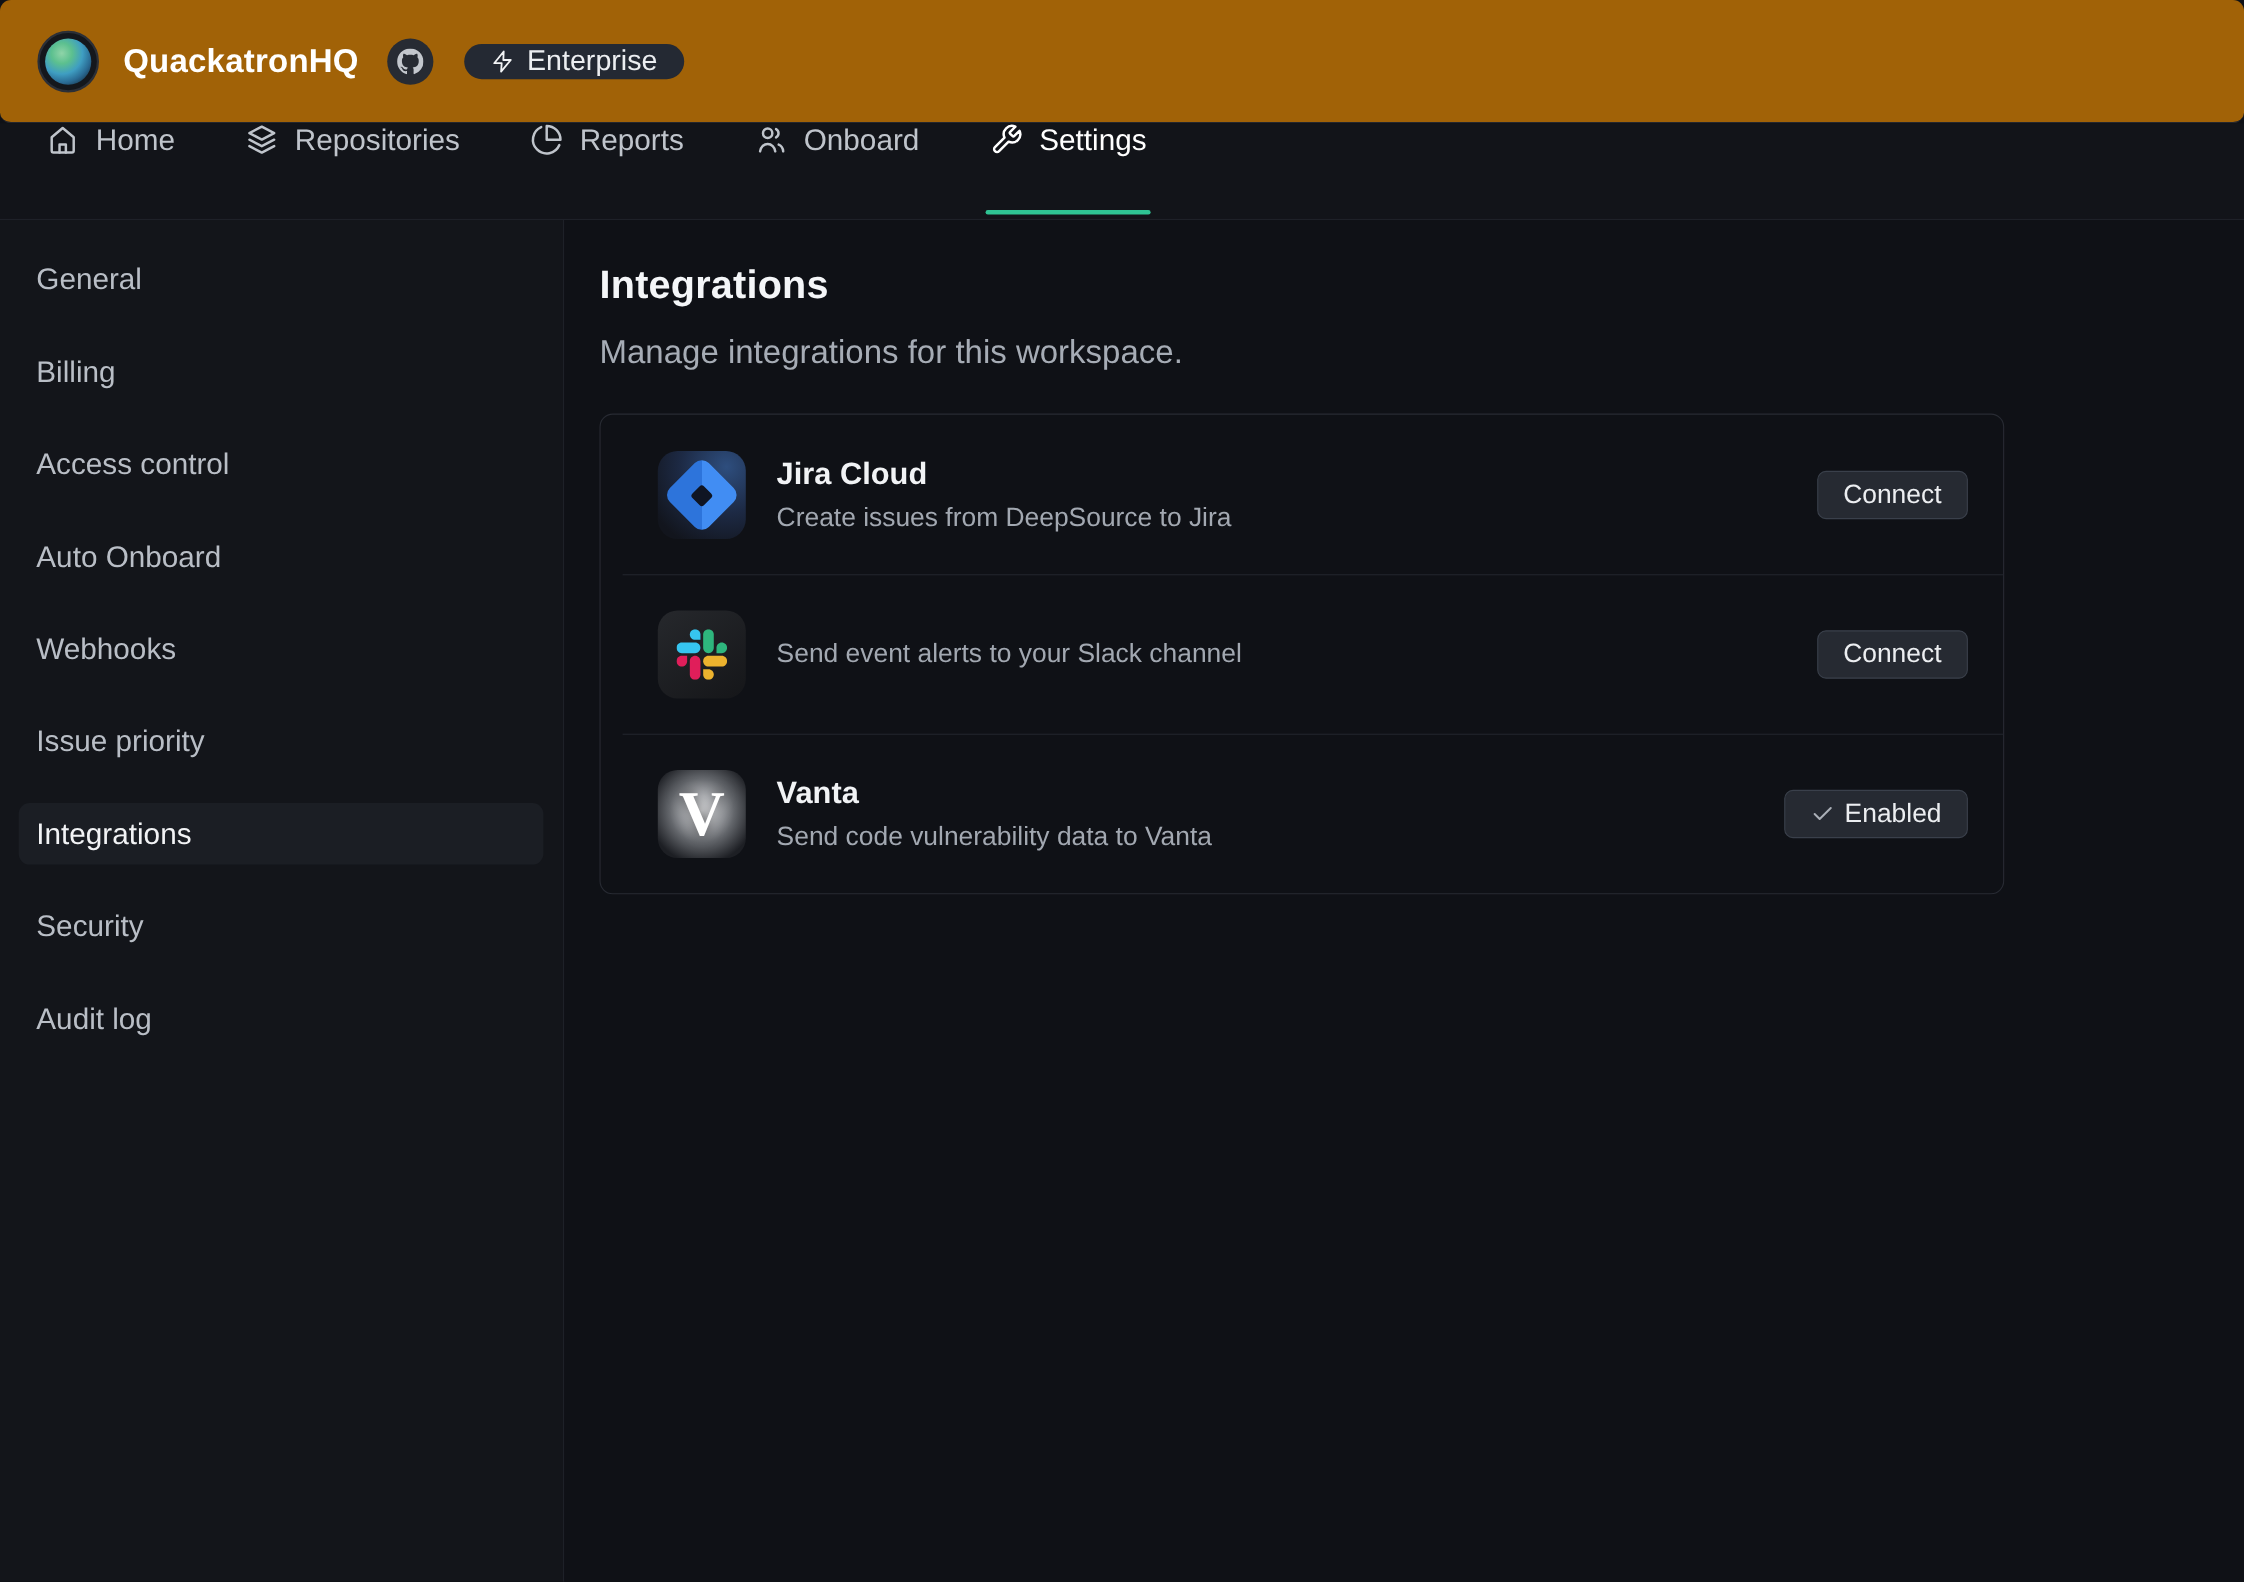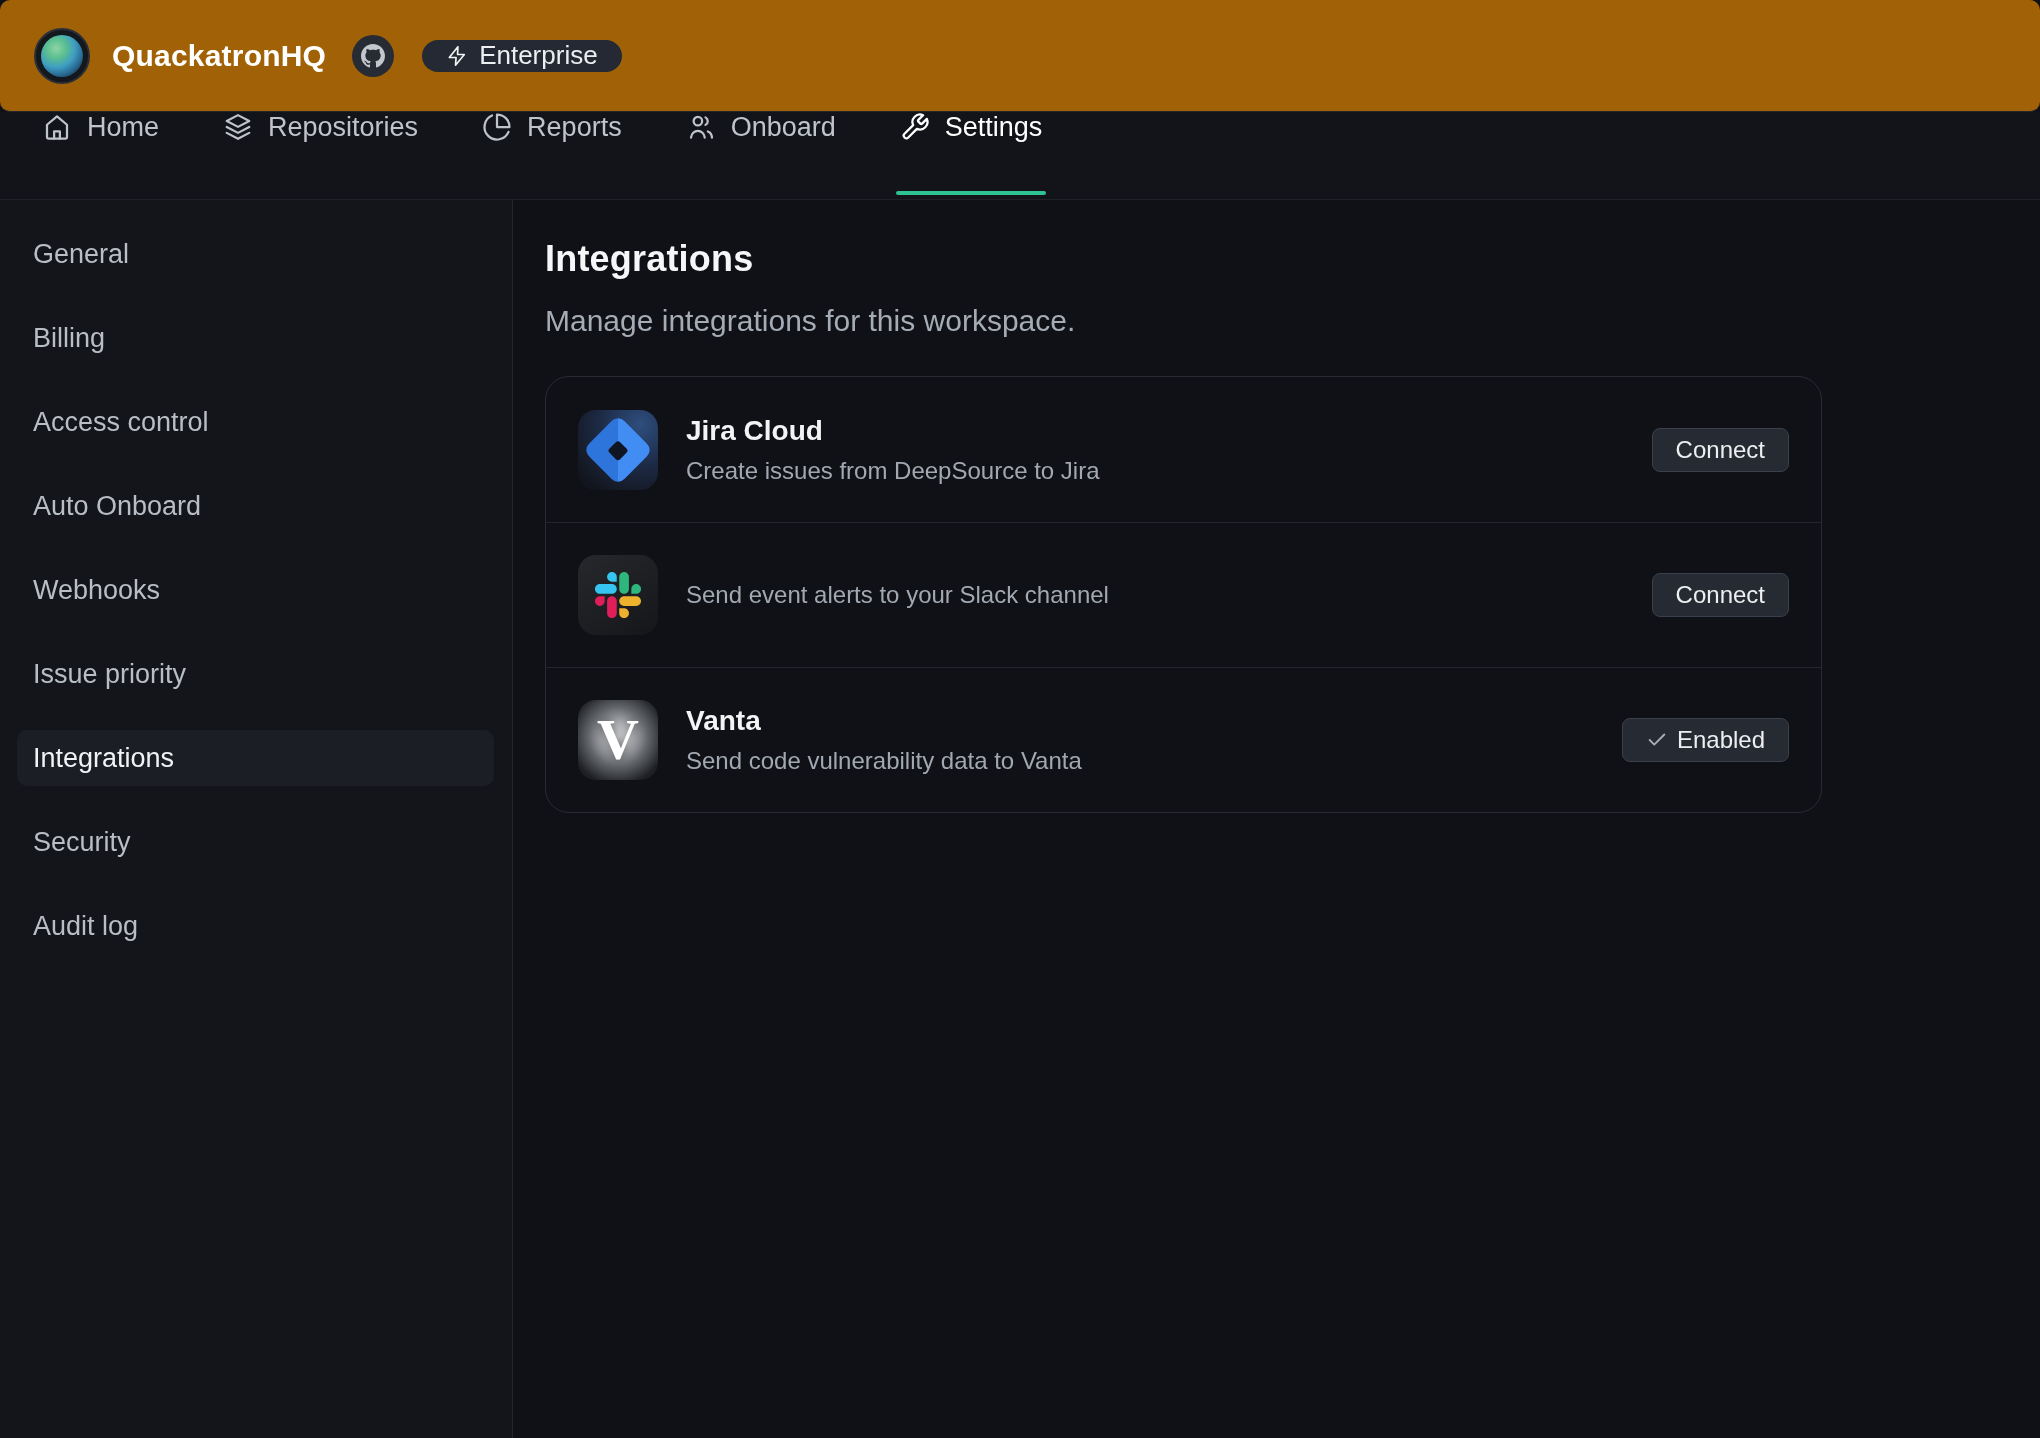--- a/index.html
+++ b/index.html
@@ -89,21 +89,21 @@
   }
   .side-item.active { background:#1B1E24; color:#F2F3F5; }
 
   .content { flex:1; background:#0F1116; padding:38px 0 0 32px; }
   .page-title { font-size:36px; font-weight:700; color:#F4F6F8; letter-spacing:.2px; }
   .page-subtitle { font-size:30px; color:#A6ACB5; margin-top:24px; }
 
   
   .card {
     margin-top:38px; width:1277px;
-    border:1px solid #282B33; border-radius:24px;
+    border:1px solid #282B33; border-radius:12px;padding-left:20px;
   }
   .irow {
     height:145px; display:flex; align-items:center;
     padding:0 32px;
   }
   .irow + .irow { border-top:1px solid #22252C; }
 
   .ic { width:80px; height:80px; border-radius:18px; flex:0 0 80px;
         display:flex; align-items:center; justify-content:center; position:relative; overflow:hidden; }
   .ic-jira { background:radial-gradient(130% 130% at 78% 18%, #2E4E7E 0%, #1D2A45 40%, #12151D 75%); }

